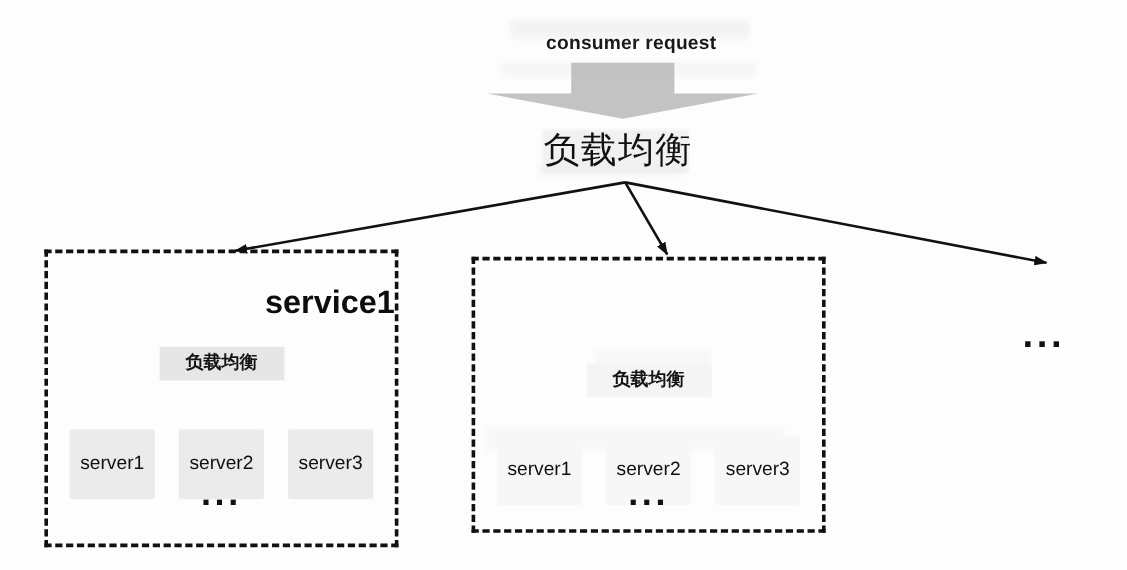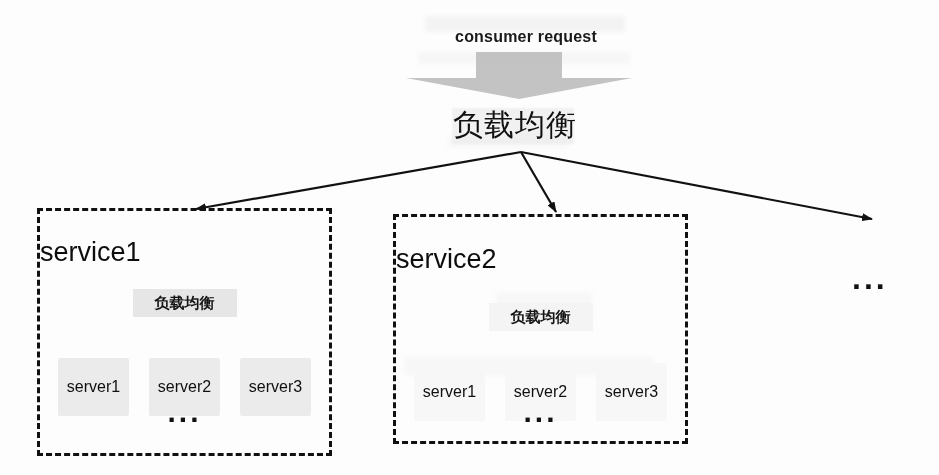--- a/index.html
+++ b/index.html
@@ -85,23 +85,23 @@
     border: 3px dashed #111111;
     background: transparent;
     box-sizing: border-box;
   }
   #service-box-1 { left: 37px;  top: 208px; width: 295px; height: 248px; }
   #service-box-2 { left: 393px; top: 214px; width: 295px; height: 230px; }
 
   .service-title {
     position: absolute;
     width: 100%;
-    text-align: left;
+    text-align: right;
     font-size: 27px;
-    font-weight: 400;
+    font-weight: 700;
     color: #0d0d0d;
     letter-spacing: 0px;
     white-space: nowrap;
   }
   #service-title-1 { top: 26px; }
   #service-title-2 { top: 27px; }
 
   .lb-chip {
     position: absolute;
     text-align: center;
@@ -214,21 +214,20 @@
     <div id="server-row-1" class="server-row">
       <span class="server-chip">server1</span>
       <span class="server-chip">server2</span>
       <span class="server-chip">server3</span>
     </div>
 
     <div id="dots-1" class="dots">...</div>
   </div>
 
   <div id="service-box-2" class="service-box">
-    <div id="service-title-2" class="service-title">service2</div>
 
     <div id="lb-chip-2" class="lb-chip">负载均衡</div>
 
     <div id="server-row-2" class="server-row">
       <span class="server-chip">server1</span>
       <span class="server-chip">server2</span>
       <span class="server-chip">server3</span>
     </div>
 
     <div id="dots-2" class="dots">...</div>

